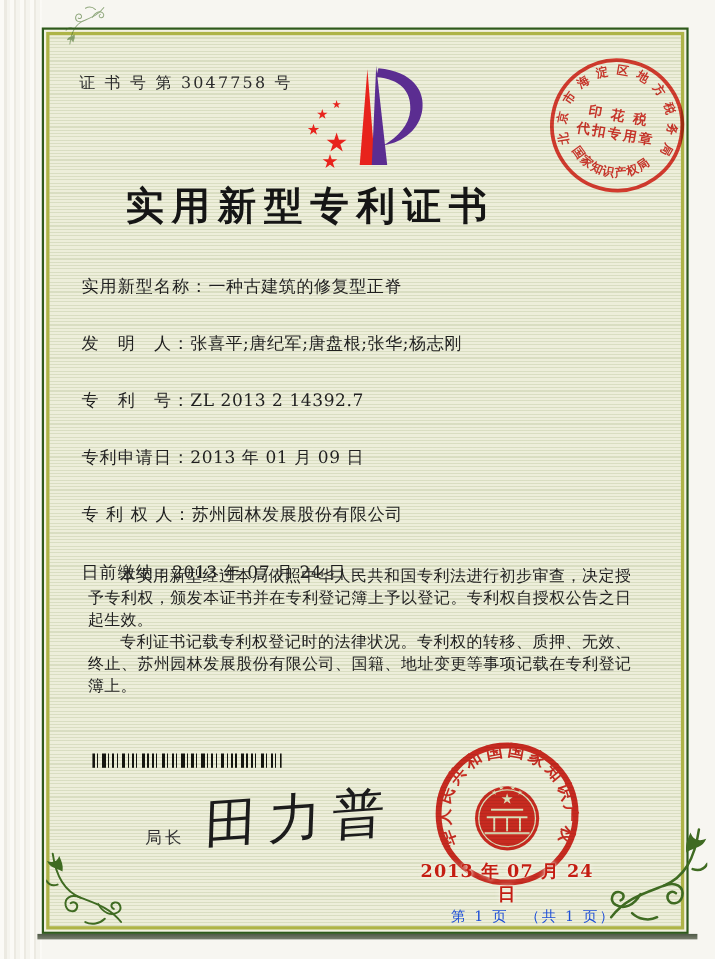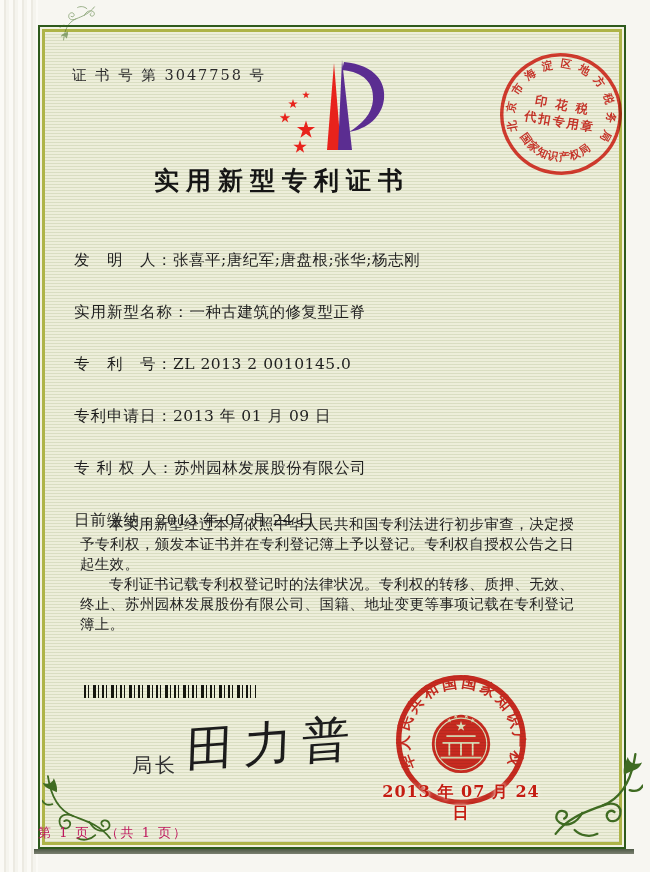--- a/index.html
+++ b/index.html
@@ -31,21 +31,21 @@
     background:
       repeating-linear-gradient(0deg, rgba(146,162,106,.22) 0 1px, transparent 1px 3px),
       #edeeda;
   }
   .cert-no{
     position:absolute;left:72px;top:66px;
     font-size:14.5px;letter-spacing:2px;color:#2b2b2b;
   }
   .title{
     position:absolute;left:38px;top:164px;width:488px;
-    text-align:center;font-size:25px;font-weight:600;
+    text-align:center;font-size:35px;font-weight:600;
     letter-spacing:7px;color:#151515;
   }
   .fields{position:absolute;left:74px;top:250px;width:500px;}
   .field-row{font-size:15.5px;color:#1f1f1f;margin-bottom:31px;white-space:pre;}
   .f-label{letter-spacing:1px;}
   .f-value{letter-spacing:.5px;}
   .body-text{position:absolute;left:80px;top:514px;width:494px;color:#222;}
   .body-text p{
     margin:0;font-size:14.5px;line-height:20px;text-indent:2em;
     text-align:justify;letter-spacing:.3px;
@@ -53,40 +53,40 @@
   .barcode{
     position:absolute;left:84px;top:685px;width:172px;height:13px;
     background:repeating-linear-gradient(90deg,
       #15150f 0 2px,transparent 2px 4px,
       #15150f 4px 5px,transparent 5px 9px,
       #15150f 9px 12px,transparent 12px 14px,
       #15150f 14px 15px,transparent 15px 18px);
   }
   .director-label{
     position:absolute;left:132px;top:752px;
-    font-size:20px;letter-spacing:3px;color:#333;
+    font-size:15px;letter-spacing:3px;color:#333;
   }
   .signature{
     position:absolute;left:186px;top:712px;
     font-family:"DejaVu Sans","Liberation Sans",sans-serif;
     font-size:48px;color:#1c1c1c;letter-spacing:10px;
     transform:rotate(-4deg) skewX(-6deg);
   }
   .seal-wrap{position:absolute;left:388px;top:668px;width:146px;height:146px;
     mix-blend-mode:multiply;opacity:.95;}
   .seal-date{
     position:absolute;left:380px;top:782px;width:162px;text-align:center;
     font-size:16px;font-weight:bold;color:#c41d12;letter-spacing:1px;
     text-shadow:0 0 3px rgba(246,246,232,.95), 0 0 6px rgba(246,246,232,.8);
   }
   .stamp-wrap{position:absolute;left:487px;top:40px;width:148px;height:148px;
     mix-blend-mode:multiply;opacity:.9;}
   .footer{
-    position:absolute;left:38px;top:824px;width:522px;text-align:left;
-    font-size:13px;letter-spacing:2px;color:#be185d;
+    position:absolute;left:38px;top:824px;width:522px;text-align:right;
+    font-size:13px;letter-spacing:2px;color:#1d4ed8;
   }
   .logo-wrap{position:absolute;left:262px;top:56px;width:140px;height:106px;}
   .ornament{position:absolute;pointer-events:none;}
   .orn-br{left:548px;top:740px;width:95px;height:105px;}
   .orn-bl{left:42px;top:766px;width:74px;height:80px;transform:scaleX(-1);}
   .orn-tl{left:46px;top:4px;width:66px;height:40px;transform:rotate(178deg);opacity:.55;}
   svg text{font-family:"DejaVu Serif","Liberation Serif",serif;}
   .ring-text{font-size:15.5px;font-weight:bold;fill:#d6221a;letter-spacing:3.5px;}
   .stamp-arc{font-size:11px;font-weight:bold;fill:#d6221a;letter-spacing:7px;}
   .stamp-arc-b{font-size:11px;font-weight:bold;fill:#d6221a;letter-spacing:1px;}
@@ -152,23 +152,23 @@
         <text class="stamp-arc-b"><textPath href="#stampArcBot" startOffset="50%" text-anchor="middle">国家知识产权局</textPath></text>
         <text x="75" y="70" text-anchor="middle" class="stamp-center">印 花 税</text>
         <text x="75" y="87" text-anchor="middle" class="stamp-center">代扣专用章</text>
       </g>
     </svg>
   </div>
 
   <div class="title">实用新型专利证书</div>
 
   <div class="fields">
+    <div class="field-row"><span class="f-label">实用新型名称：</span><span class="f-value">一种古建筑的修复型正脊</span></div>
     <div class="field-row"><span class="f-label">发　明　人：</span><span class="f-value">张喜平;唐纪军;唐盘根;张华;杨志刚</span></div>
-    <div class="field-row"><span class="f-label">实用新型名称：</span><span class="f-value">一种古建筑的修复型正脊</span></div>
-    <div class="field-row"><span class="f-label">专　利　号：</span><span class="f-value">ZL 2013 2 0010145.0</span></div>
+    <div class="field-row"><span class="f-label">专　利　号：</span><span class="f-value">ZL 2013 2 14392.7</span></div>
     <div class="field-row"><span class="f-label">专利申请日：</span><span class="f-value">2013 年 01 月 09 日</span></div>
     <div class="field-row"><span class="f-label">专 利 权 人：</span><span class="f-value">苏州园林发展股份有限公司</span></div>
     <div class="field-row"><span class="f-label">日前缴纳：</span><span class="f-value">2013 年 07 月 24 日</span></div>
   </div>
 
   <div class="body-text">
     <p>本实用新型经过本局依照中华人民共和国专利法进行初步审查，决定授予专利权，颁发本证书并在专利登记簿上予以登记。专利权自授权公告之日起生效。</p>
     <p>专利证书记载专利权登记时的法律状况。专利权的转移、质押、无效、终止、苏州园林发展股份有限公司、国籍、地址变更等事项记载在专利登记簿上。</p>
   </div>
 

